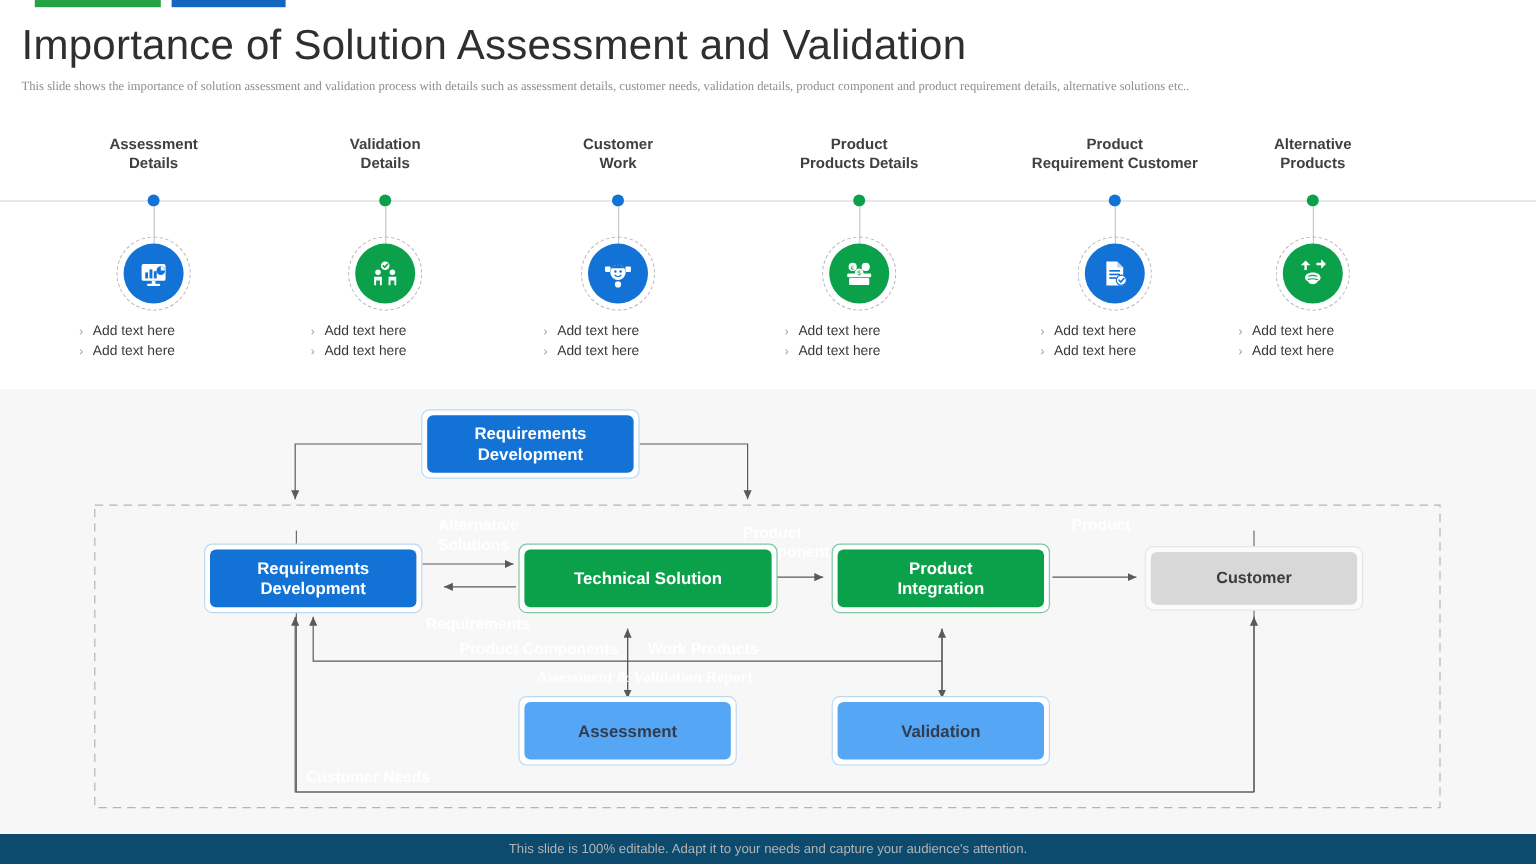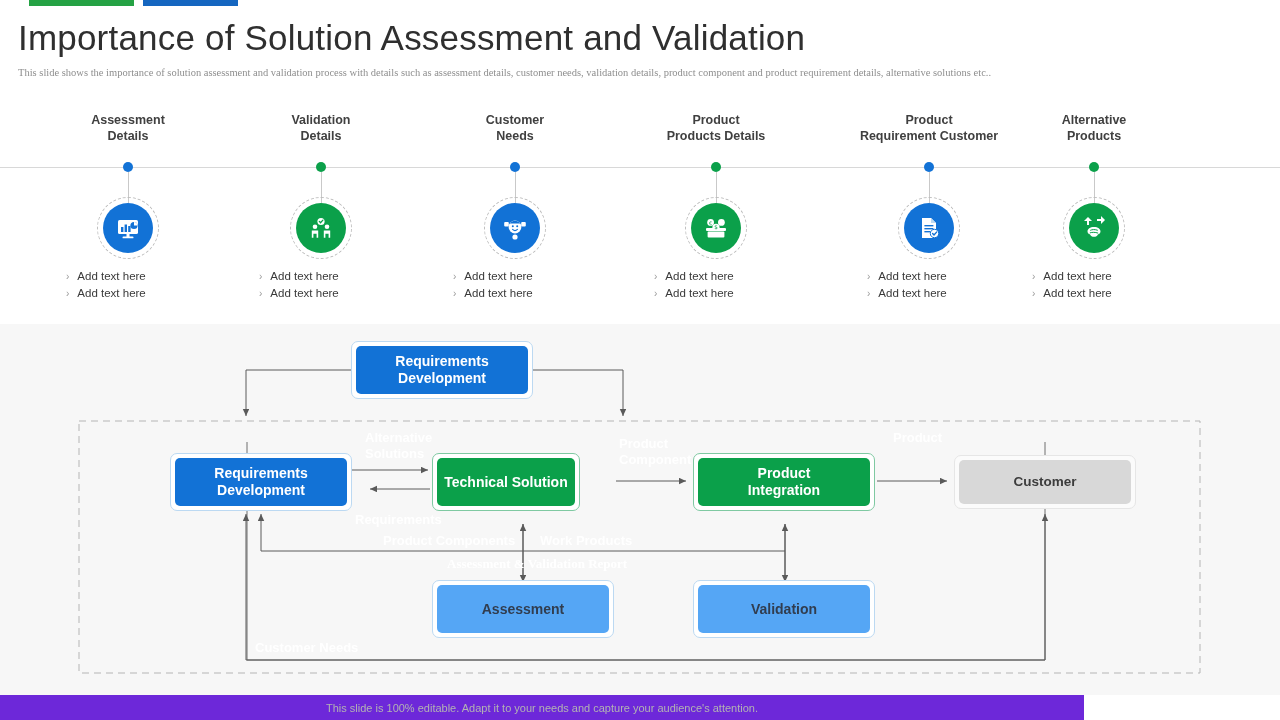--- a/index.html
+++ b/index.html
@@ -101,23 +101,23 @@
   .box-grey .lbl{color:#3c3c3c;font-size:13.5px;}
 
   .ghost{
     position:absolute;color:#ffffff;font-weight:bold;font-size:13px;
     line-height:1.22;pointer-events:none;white-space:pre-line;
   }
   .diagram-svg{position:absolute;inset:0;}
 
   
   .footer{
-    position:absolute;bottom:0;left:0;width:1084px;height:25px;
+    position:absolute;bottom:0;left:0;width:1280px;height:25px;
     display:flex;align-items:center;justify-content:center;
-    font-size:11px;color:#b3b3b3;background:#6d28d9;
+    font-size:11px;color:#b3b3b3;background:#0c4a6e;
   }
 </style>
 </head>
 <body>
 
 <div class="accent-wrap">
   <div class="accent green"></div>
   <div class="accent blue"></div>
 </div>
 
@@ -191,21 +191,21 @@
       <div class="bullet">
           <span class="chev">›</span>
           <span>Add text here</span>
         </div>
     </div>
   </div>
 
   <div class="tl-col" style="left:417px;">
     <div class="tl-head">
       <div>Customer</div>
-      <div>Needs</div>
+      <div>Work</div>
     </div>
     <div class="tl-dot" style="background:#1272d6;"></div>
     <div class="tl-stem"></div>
     <div class="icon-holder">
       <div class="icon-ring"></div>
       <div class="icon-disc" style="background:#1272d6;">
         <svg width="28" height="28" viewBox="0 0 28 28">
           <circle cx="14" cy="13" r="6.4" fill="#fff"></circle>
           <circle cx="11.8" cy="12.3" r="1" fill="#1272d6"></circle>
           <circle cx="16.2" cy="12.3" r="1" fill="#1272d6"></circle>
@@ -383,21 +383,21 @@
     <div class="lbl" style="white-space:pre-line;">Requirements
 Development</div>
   </div>
 
   <div class="box box-blue" style="left:170px;top:129px;width:182px;height:58px;">
     <div class="inner"></div>
     <div class="lbl" style="white-space:pre-line;">Requirements
 Development</div>
   </div>
 
-  <div class="box box-green" style="left:432px;top:129px;width:148px;height:58px;">
+  <div class="box box-green" style="left:432px;top:129px;width:216px;height:58px;">
     <div class="inner"></div>
     <div class="lbl" style="white-space:pre-line;">Technical Solution</div>
   </div>
 
   <div class="box box-green" style="left:693px;top:129px;width:182px;height:58px;">
     <div class="inner"></div>
     <div class="lbl" style="white-space:pre-line;">Product
 Integration</div>
   </div>
 

